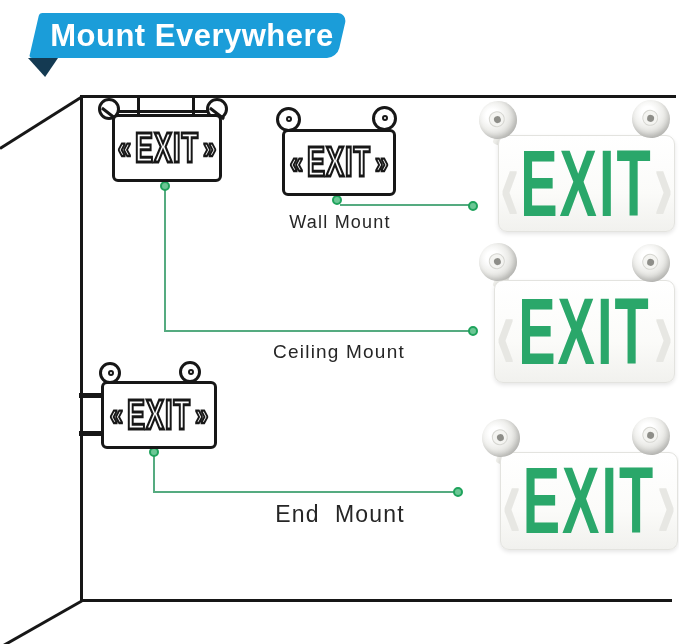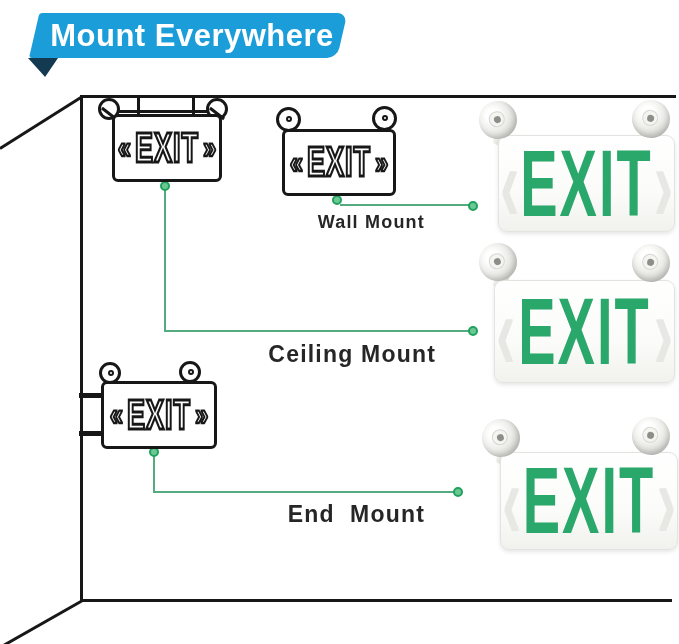--- a/index.html
+++ b/index.html
@@ -63,22 +63,22 @@
     display:inline-block;font-weight:700;font-size:24px;color:#ffffff;
     -webkit-text-stroke:1.8px var(--ink);transform:scaleY(1.3);line-height:1;
   }
   
   .cline{position:absolute;background:var(--connector-green);}
   .cdot{
     position:absolute;width:10px;height:10px;border-radius:50%;
     background:#6cc795;border:2px solid var(--accent-green);box-sizing:border-box;
   }
   .mount-label{
-    position:absolute;width:170px;text-align:right;color:var(--label-text);
-    font-size:18px;letter-spacing:1.2px;white-space:pre;font-weight:bold;
+    position:absolute;width:170px;text-align:center;color:var(--label-text);
+    font-size:18px;letter-spacing:1.2px;white-space:pre;
   }
   
   .psign{position:absolute;}
   .psign-body{
     position:absolute;background:linear-gradient(180deg,#ffffff 0%,#fbfbf9 60%,#f1f1ee 100%);
     border:1px solid #e3e3df;border-radius:9px;box-sizing:border-box;
     box-shadow:0 2px 4px rgba(0,0,0,.10);
   }
   .psign-exit{
     position:absolute;left:50%;top:50%;
@@ -178,21 +178,21 @@
   </div>
   <div class="lsign-body" style="left:101px;top:371px;width:116px;height:68px;">
     <div class="lsign-face">
       <span class="lsign-chev">«</span>
       <span class="lsign-exit">EXIT</span>
       <span class="lsign-chev">»</span>
     </div>
   </div>
 
   <div class="mount-label" style="left:255px;top:202px;">Wall Mount</div>
-  <div class="mount-label" style="left:266px;top:331px;font-size:23px;">Ceiling Mount</div>
+  <div class="mount-label" style="left:254px;top:331px;font-size:19px;">Ceiling Mount</div>
   <div class="mount-label" style="left:255px;top:491px;font-size:23px;">End  Mount</div>
 
   <div class="psign" style="left:479px;top:90px;width:200px;height:135px;">
     <div class="lamp-neck" style="left:16px;top:28px;transform:rotate(22deg);"></div>
     <div class="lamp-neck" style="left:166px;top:26px;transform:rotate(-22deg);"></div>
     <div class="psign-body" style="left:19px;top:35px;width:177px;height:97px;">
       <span class="psign-chev" style="left:1px;">‹</span>
       <span class="psign-chev" style="right:1px;">›</span>
       <span class="psign-exit">EXIT</span>
     </div>

